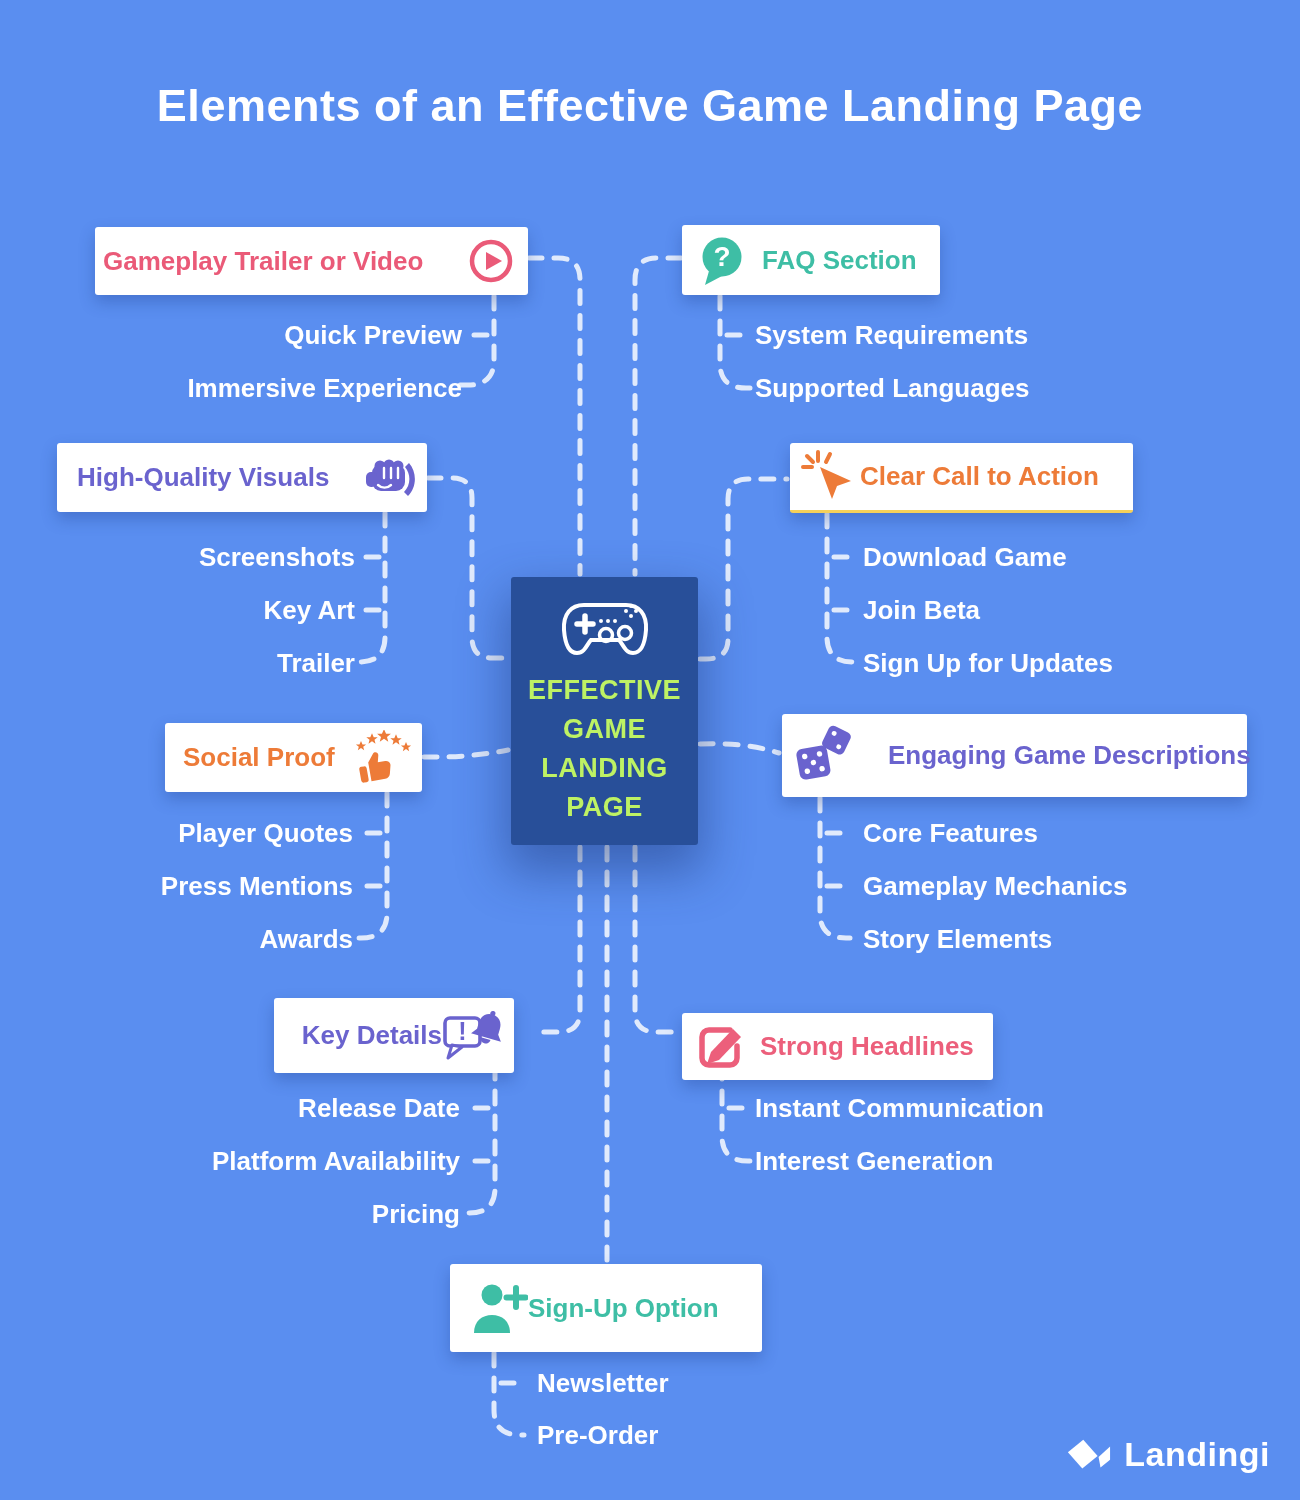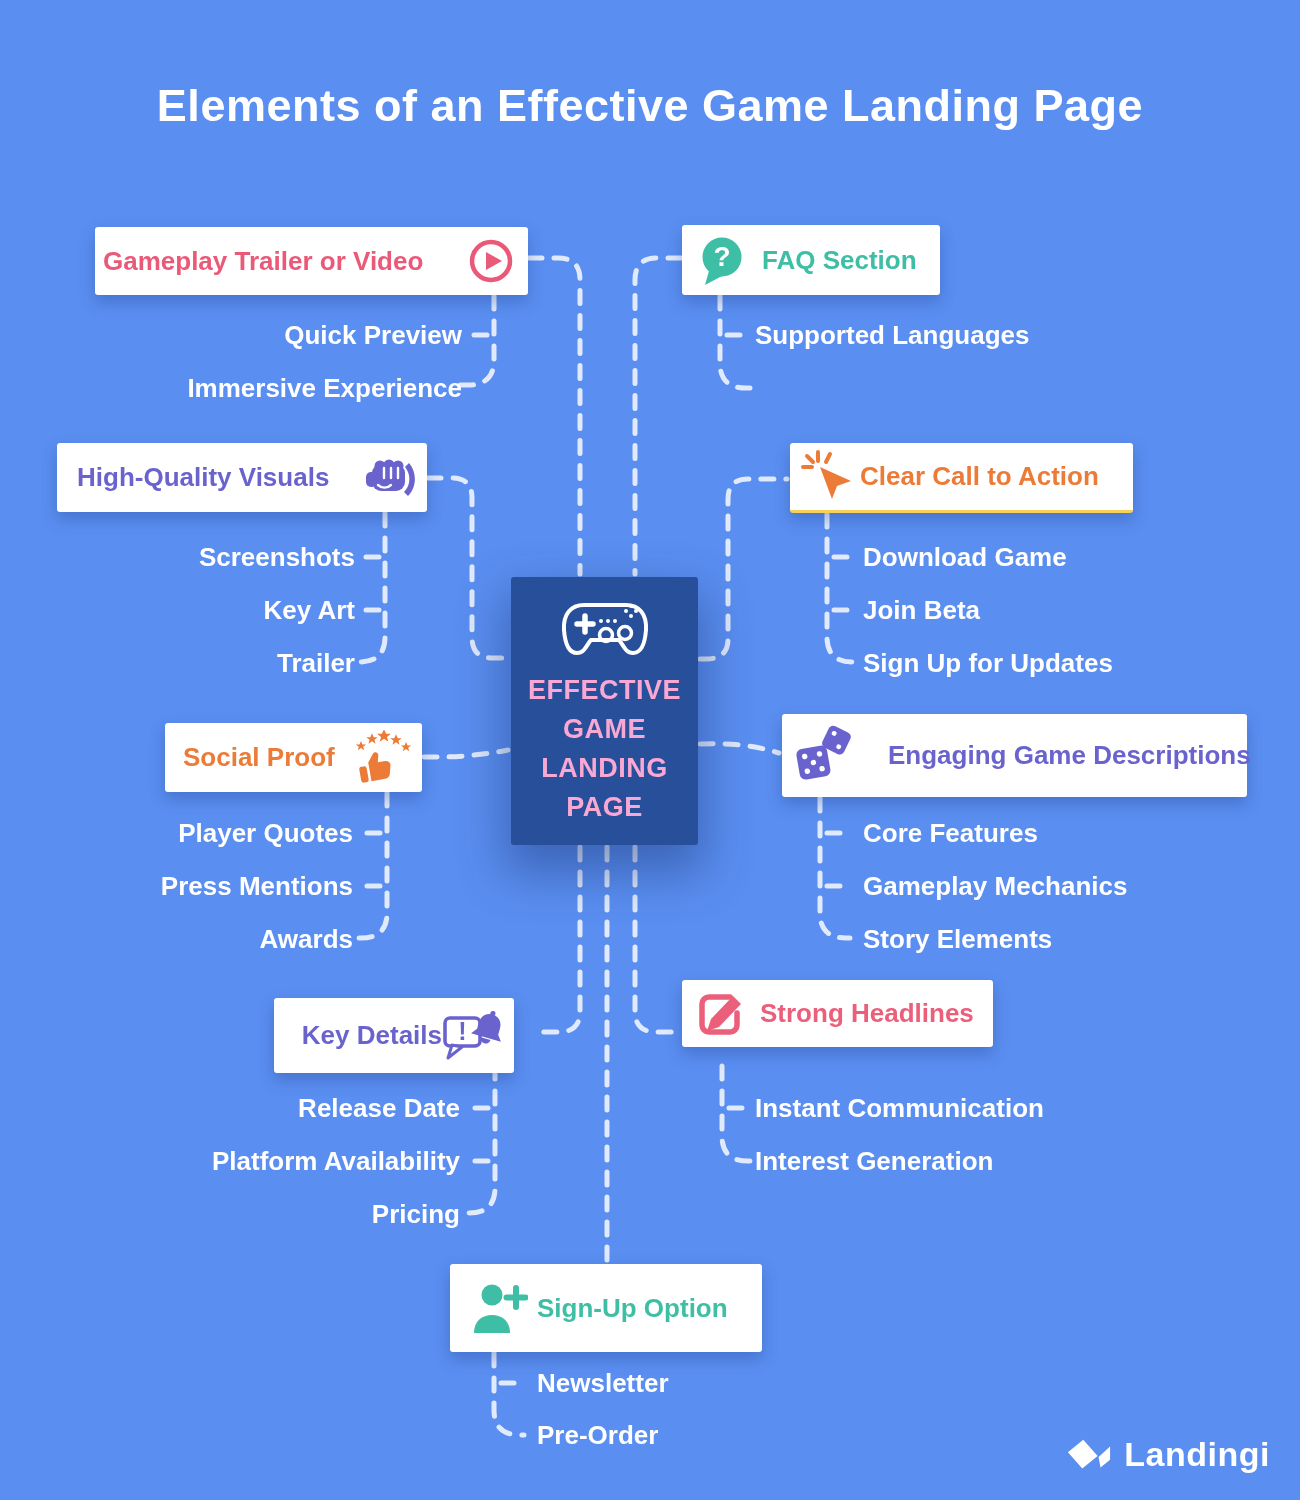--- a/index.html
+++ b/index.html
@@ -28,23 +28,23 @@
   #card-b3{left:57px;top:443px;width:370px;height:69px;padding:0 12px 0 20px;justify-content:space-between;box-sizing:border-box;}
   #card-b3 .label{color:#6A63CE;}
   #card-b4{left:790px;top:443px;width:343px;height:70px;padding:0 0 0 10px;gap:4px;box-sizing:border-box;border-bottom:3px solid #F5D05A;}
   #card-b4 .label{color:#ED7B38;}
   #card-b5{left:165px;top:723px;width:257px;height:69px;padding:0 10px 0 18px;justify-content:space-between;box-sizing:border-box;}
   #card-b5 .label{color:#ED7B38;}
   #card-b6{left:782px;top:714px;width:465px;height:83px;padding:0 0 0 10px;gap:10px;box-sizing:border-box;}
   #card-b6 .label{color:#6A63CE;margin-left:20px;}
   #card-b7{left:274px;top:998px;width:240px;height:75px;padding:0 8px 0 18px;justify-content:flex-end;box-sizing:border-box;}
   #card-b7 .label{color:#6A63CE;}
-  #card-b8{left:682px;top:980px;width:311px;height:67px;padding:0 12px 0 12px;gap:12px;box-sizing:border-box;}
+  #card-b8{left:682px;top:1013px;width:311px;height:67px;padding:0 12px 0 12px;gap:12px;box-sizing:border-box;}
   #card-b8 .label{color:#EC5F7B;}
-  #card-b9{left:450px;top:1264px;width:312px;height:88px;padding:0 0 0 20px;gap:9px;box-sizing:border-box;}
+  #card-b9{left:450px;top:1264px;width:312px;height:88px;padding:0 0 0 20px;gap:0;box-sizing:border-box;}
   #card-b9 .label{color:#3EBEA5;}
 
   .items{position:absolute;color:#FFFFFF;font-size:26px;font-weight:bold;line-height:53px;white-space:nowrap;}
   .items.right-align{text-align:right;}
   #items-b1{right:838px;top:309px;}
   #items-b2{left:755px;top:309px;}
   #items-b3{right:945px;top:531px;}
   #items-b4{left:863px;top:531px;}
   #items-b5{right:947px;top:807px;}
   #items-b6{left:863px;top:807px;}
@@ -53,21 +53,21 @@
   #items-b9{left:537px;top:1357px;line-height:52px;}
 
   #center-node{
     position:absolute;left:511px;top:577px;width:187px;height:268px;
     background:#284F99;border-radius:3px;
     box-shadow:0 22px 48px 6px rgba(25,50,115,.45);
     display:flex;flex-direction:column;align-items:center;
     box-sizing:border-box;padding-top:16px;
   }
   #center-node .center-text{
-    margin-top:8px;text-align:center;color:#f9a8d4;
+    margin-top:8px;text-align:center;color:#bef264;
     font-size:27px;font-weight:bold;line-height:39px;letter-spacing:.5px;
   }
   #footer-logo{
     position:absolute;right:30px;bottom:26px;
     display:flex;align-items:center;gap:12px;
   }
   #footer-logo .brand{color:#FFFFFF;font-size:34px;font-weight:bold;letter-spacing:.5px;}
 </style>
 </head>
 <body>
@@ -117,20 +117,21 @@
     <span class="icon">
       <svg width="52" height="52" viewBox="0 0 52 52">
         <circle cx="26" cy="23" r="19.5" fill="#3EBEA5"></circle>
         <path d="M13 37 L9 51 L26 42 Z" fill="#3EBEA5"></path>
         <text x="26" y="32" text-anchor="middle" font-family="Liberation Sans, sans-serif" font-size="28" font-weight="bold" fill="#FFFFFF" stroke="none">?</text>
       </svg>
     </span>
     <span class="label">FAQ Section</span>
   </div>
   <div class="items" id="items-b2">
+    <div>System Requirements</div>
     <div>Supported Languages</div>
   </div>
 
   <div class="card" id="card-b3">
     <span class="label">High-Quality Visuals</span>
     <span class="icon">
       <svg width="52" height="46" viewBox="0 0 52 46">
         <g fill="#6A63CE">
           <path d="M42 12 c6 7 6 18 -1 25 l4 4 c9 -9 9 -24 1 -33 z"></path>
           <circle cx="17" cy="11" r="5.5"></circle>

